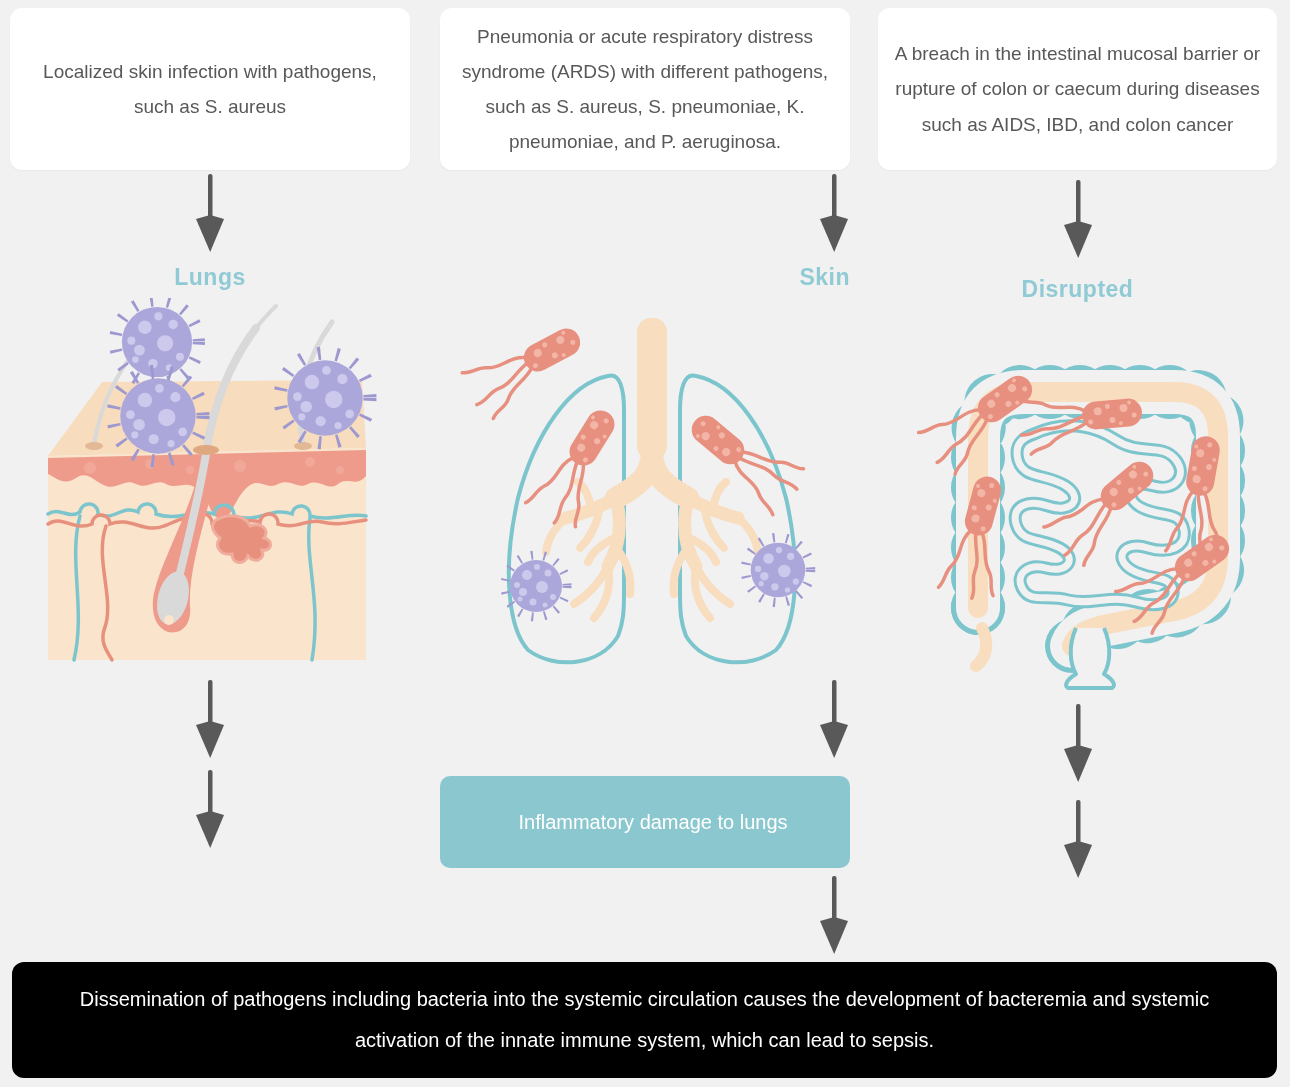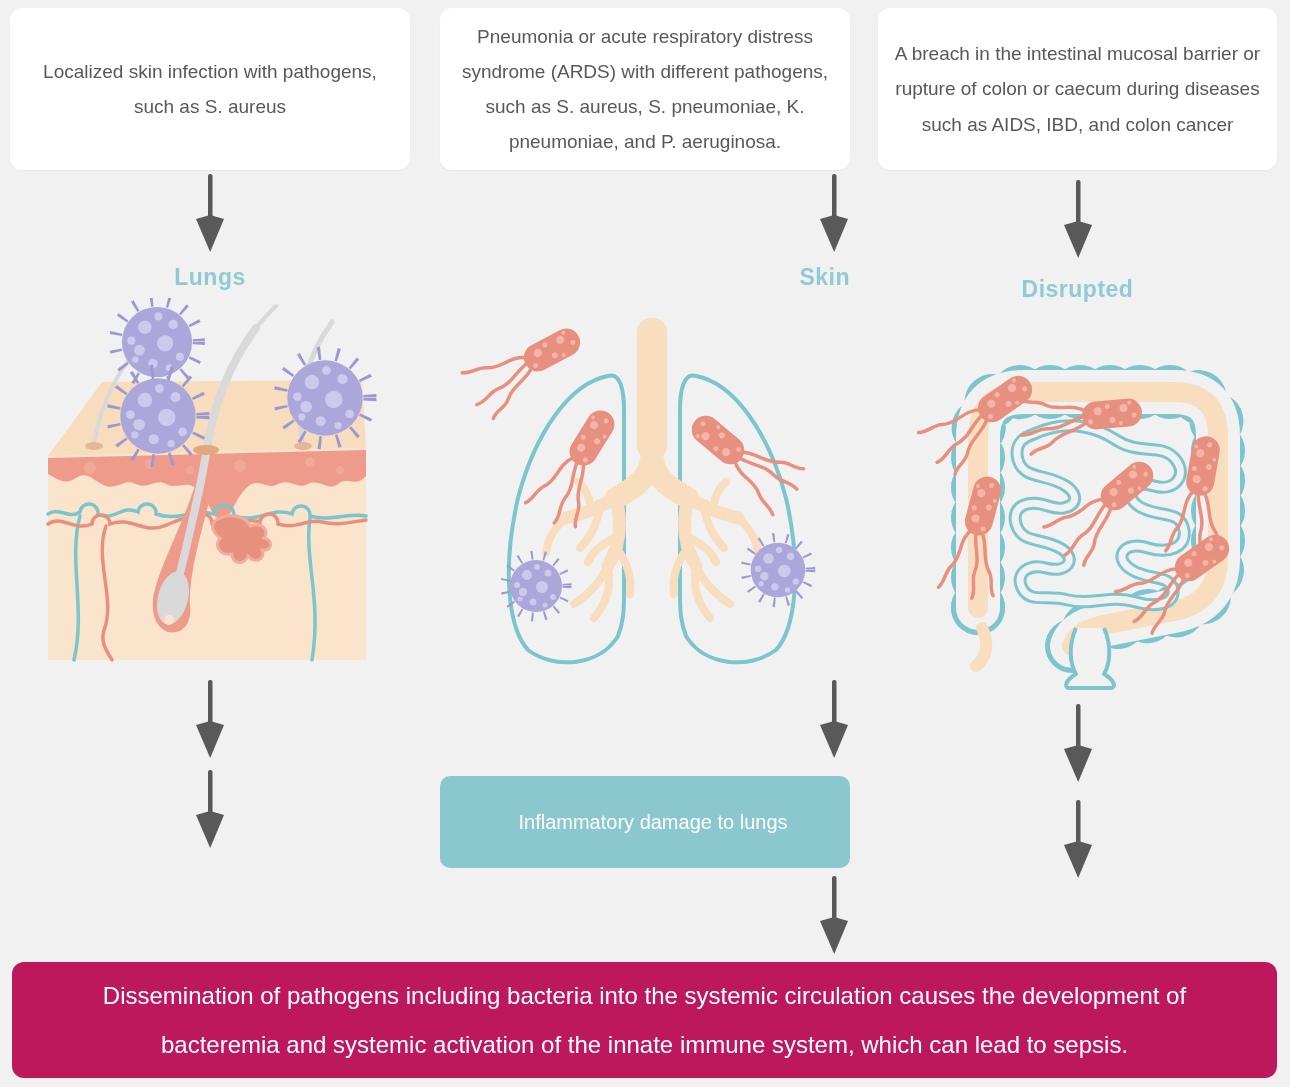--- a/index.html
+++ b/index.html
@@ -33,23 +33,23 @@
   .illo { width: 100%; height: 378px; display: flex; justify-content: center; }
   .resultbox {
     margin-top: 14px; width: 100%; height: 92px; border-radius: 10px;
     display: flex; align-items: center; justify-content: center;
     text-align: center; font-size: 19px; line-height: 1.8; padding: 0 20px;
   }
   .resultbox.white { background: #FFFFFF; color: #58585A; box-shadow: 0 1px 2px rgba(0,0,0,0.04); }
   .resultbox.teal  { background: #8BC7CE; color: #FFFFFF; font-size: 20px; padding-left: 36px; }
   .footer {
     position: absolute; left: 12px; top: 962px; width: 1265px; height: 116px;
-    background: #be185d; border-radius: 12px; color: #FFFFFF;
+    background: #000000; border-radius: 12px; color: #FFFFFF;
     display: flex; align-items: center; justify-content: center;
-    text-align: center; font-size: 24px; line-height: 2.05; padding: 0 42px;
+    text-align: center; font-size: 20px; line-height: 2.05; padding: 0 42px;
   }
   .defs-holder { position: absolute; width: 0; height: 0; }
 </style>
 </head>
 <body>
 
 <svg class="defs-holder" aria-hidden="true">
   <defs>
     <g id="germ">
       <g stroke="#E8907F" stroke-width="3.5" fill="none" stroke-linecap="round">

